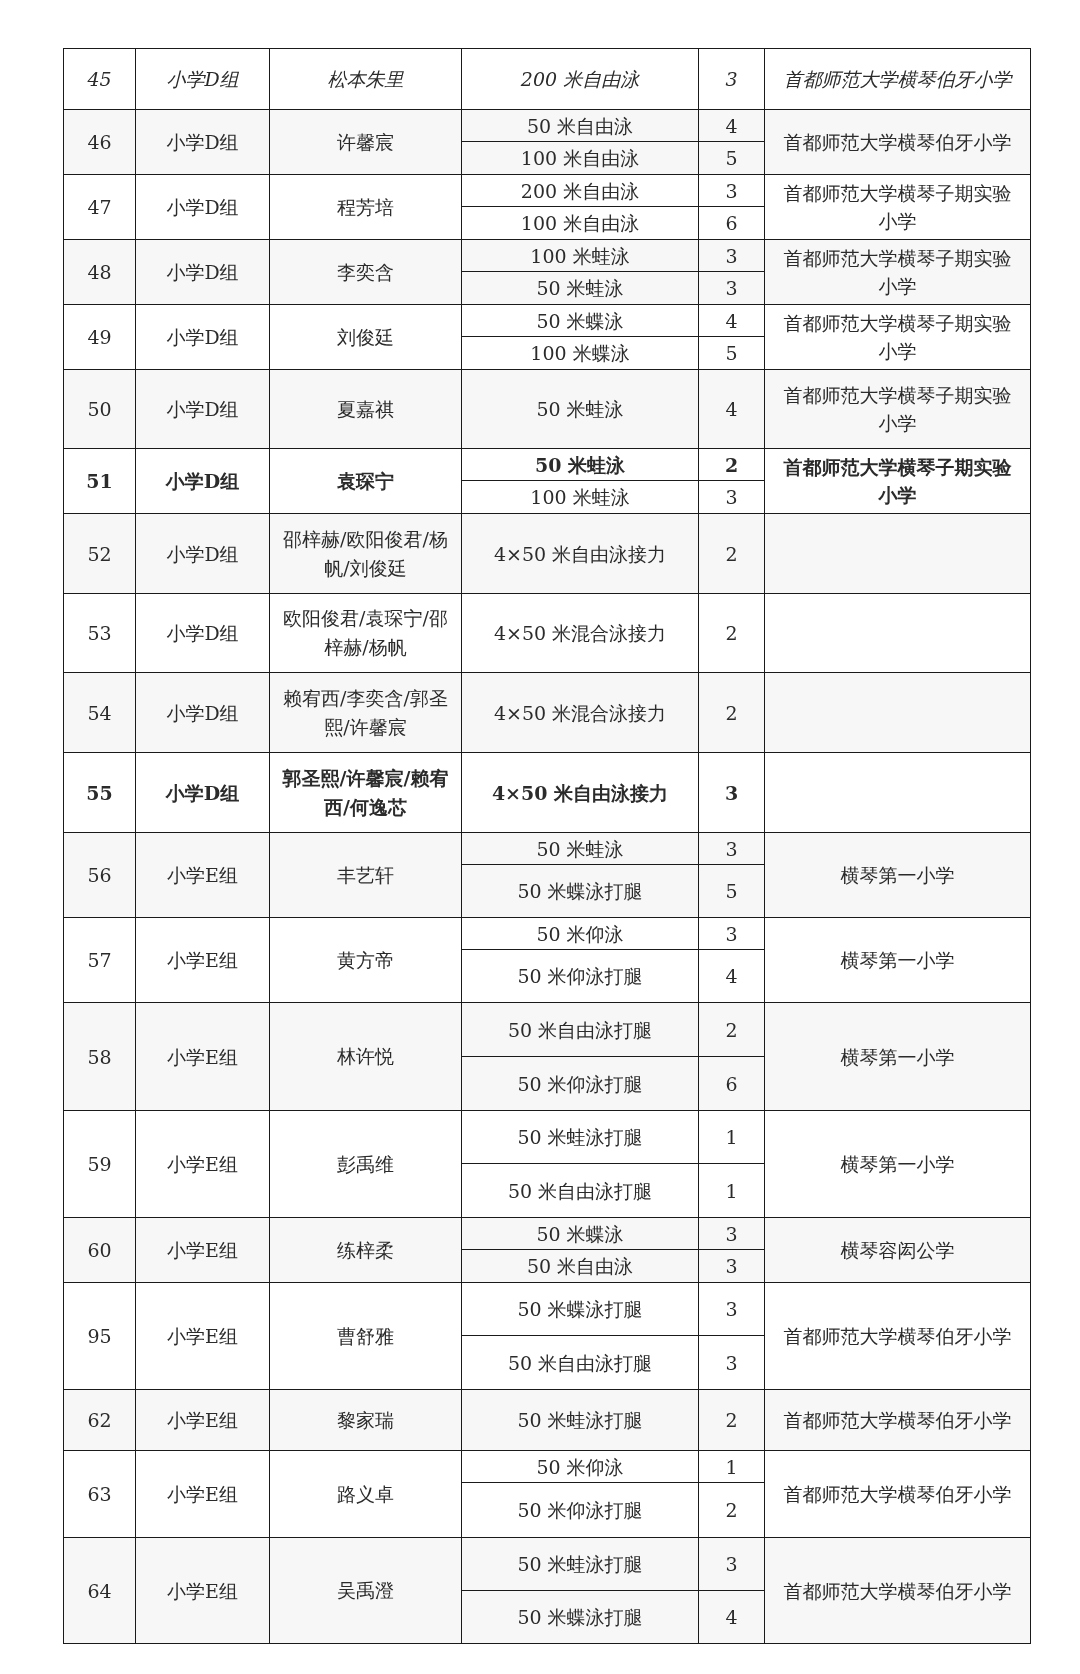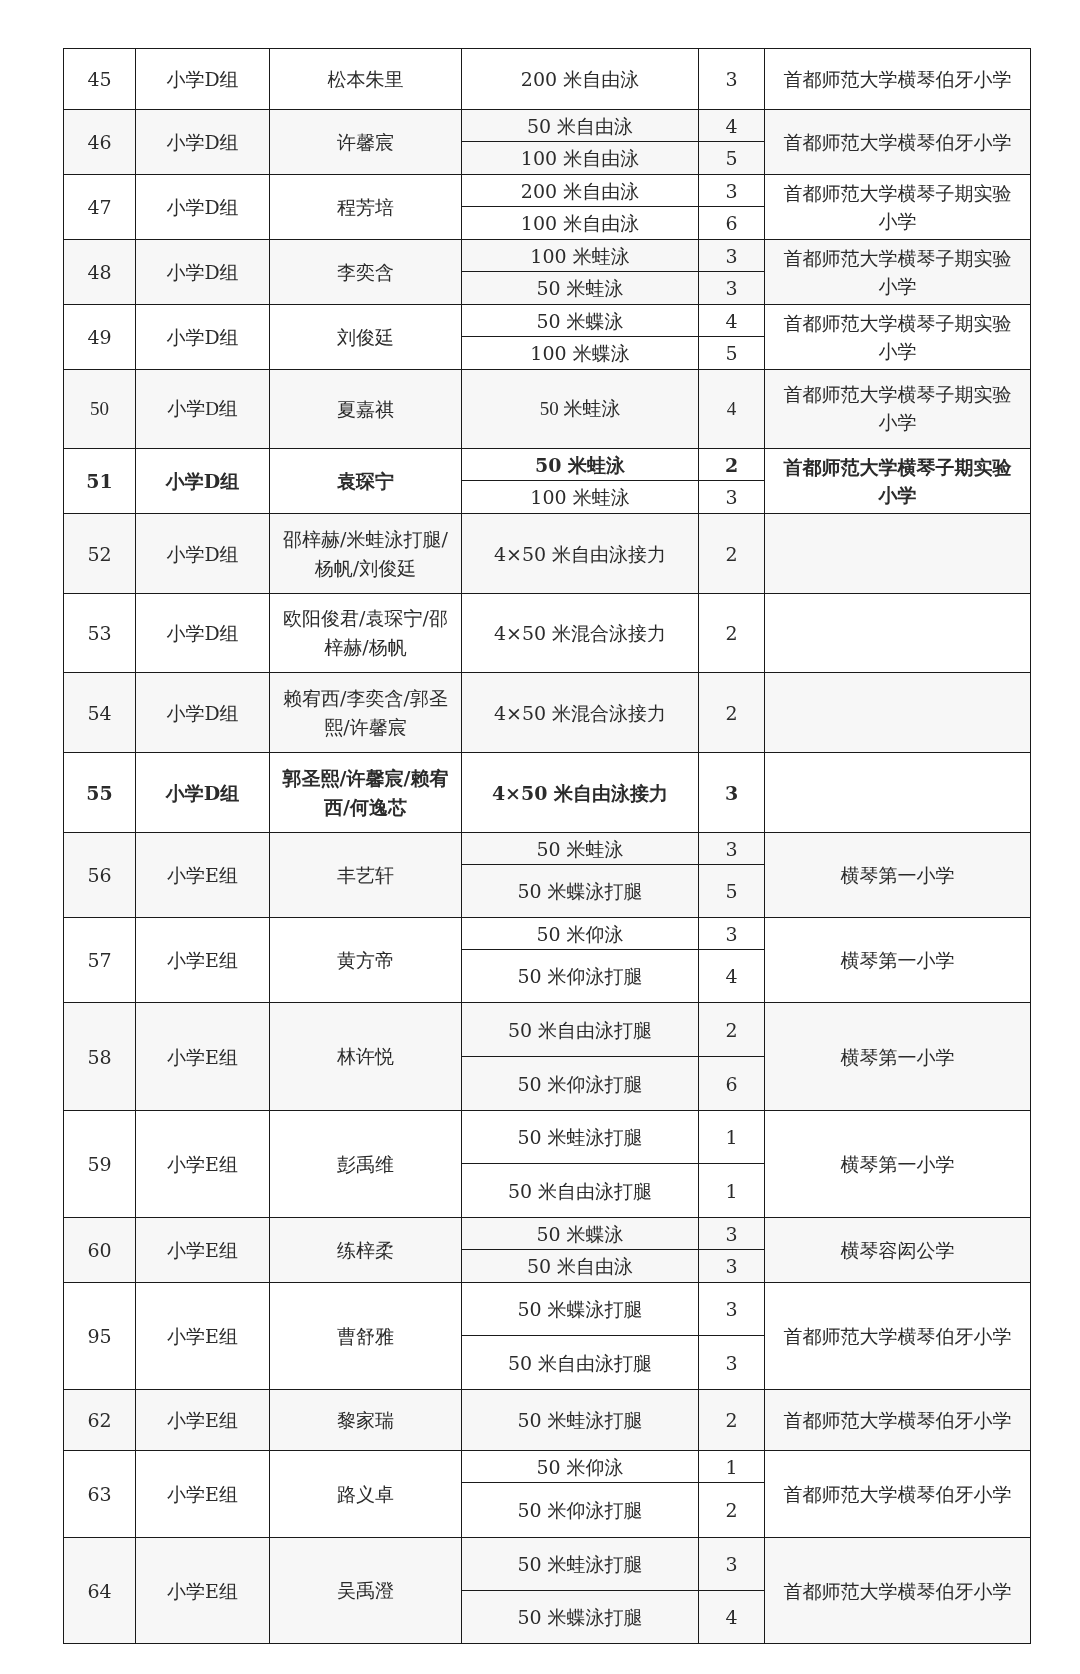--- a/index.html
+++ b/index.html
@@ -25,21 +25,21 @@
 <table id="tbl">
   <colgroup>
     <col class="c-no">
       <col class="c-grp">
       <col class="c-name">
       <col class="c-event">
       <col class="c-rank">
       <col class="c-school">
   </colgroup>
   <tbody id="tbody">
-      <tr style="height: 61px;">
+      <tr style="height: 61px; font-style: italic;">
         <td>45</td>
         <td>小学D组</td>
         <td class="names">松本朱里</td>
         <td>200 米自由泳</td>
         <td>3</td>
         <td class="school">首都师范大学横琴伯牙小学</td>
       </tr>
       <tr class="alt" style="height: 32px;">
         <td rowspan="2">46</td>
         <td rowspan="2">小学D组</td>
@@ -81,21 +81,21 @@
         <td rowspan="2">小学D组</td>
         <td class="names" rowspan="2">刘俊廷</td>
         <td>50 米蝶泳</td>
         <td>4</td>
         <td class="school" rowspan="2">首都师范大学横琴子期实验小学</td>
       </tr>
       <tr style="height: 33px;">
         <td>100 米蝶泳</td>
         <td>5</td>
       </tr>
-      <tr class="alt" style="height: 79px; font-family: Liberation Serif, serif;">
+      <tr class="alt" style="height: 79px;">
         <td>50</td>
         <td>小学D组</td>
         <td class="names">夏嘉祺</td>
         <td>50 米蛙泳</td>
         <td>4</td>
         <td class="school">首都师范大学横琴子期实验小学</td>
       </tr>
       <tr style="height: 32px; font-weight: bold;">
         <td rowspan="2">51</td>
         <td rowspan="2">小学D组</td>
@@ -104,21 +104,21 @@
         <td>2</td>
         <td class="school" rowspan="2">首都师范大学横琴子期实验小学</td>
       </tr>
       <tr style="height: 33px;">
         <td>100 米蛙泳</td>
         <td>3</td>
       </tr>
       <tr class="alt" style="height: 80px;">
         <td>52</td>
         <td>小学D组</td>
-        <td class="names">邵梓赫/米蛙泳打腿/杨帆/刘俊廷</td>
+        <td class="names">邵梓赫/欧阳俊君/杨帆/刘俊廷</td>
         <td>4×50 米自由泳接力</td>
         <td>2</td>
         <td class="school"></td>
       </tr>
       <tr style="height: 79px;">
         <td>53</td>
         <td>小学D组</td>
         <td class="names">欧阳俊君/袁琛宁/邵梓赫/杨帆</td>
         <td>4×50 米混合泳接力</td>
         <td>2</td>

